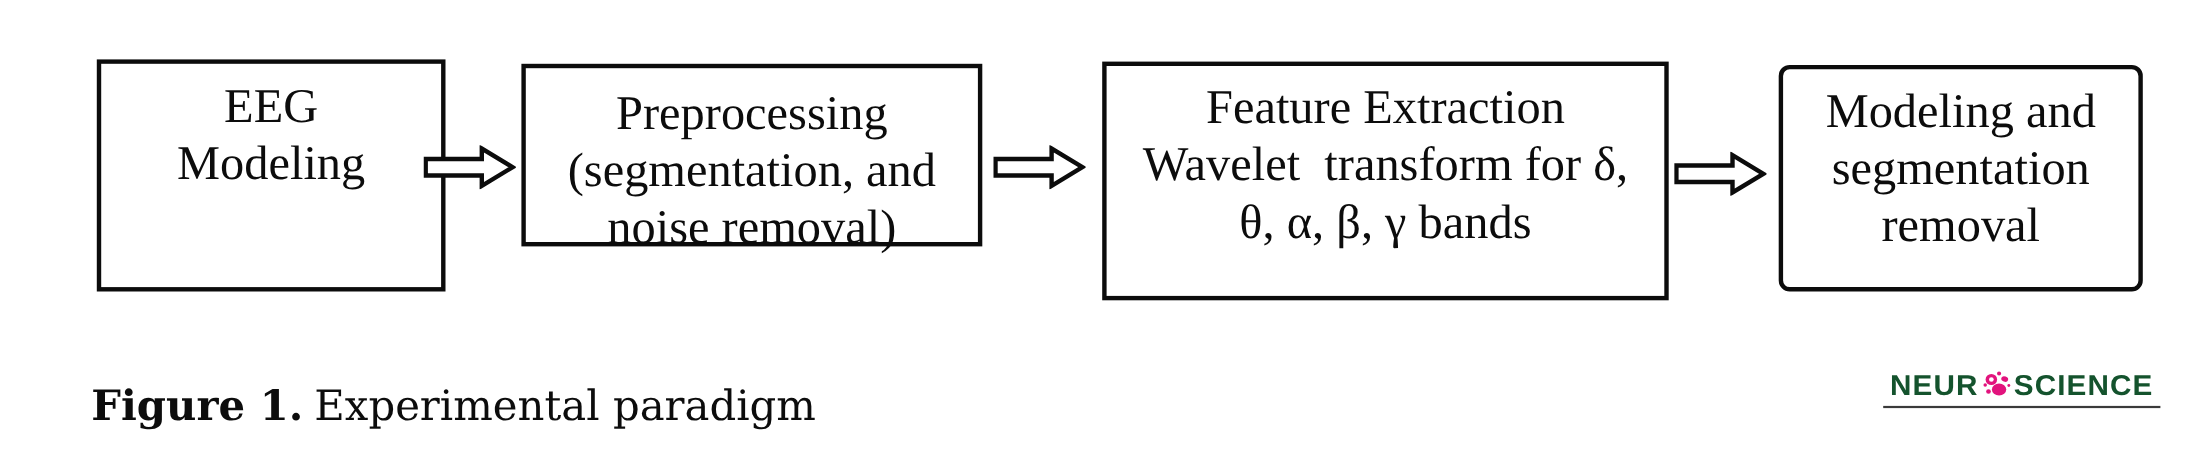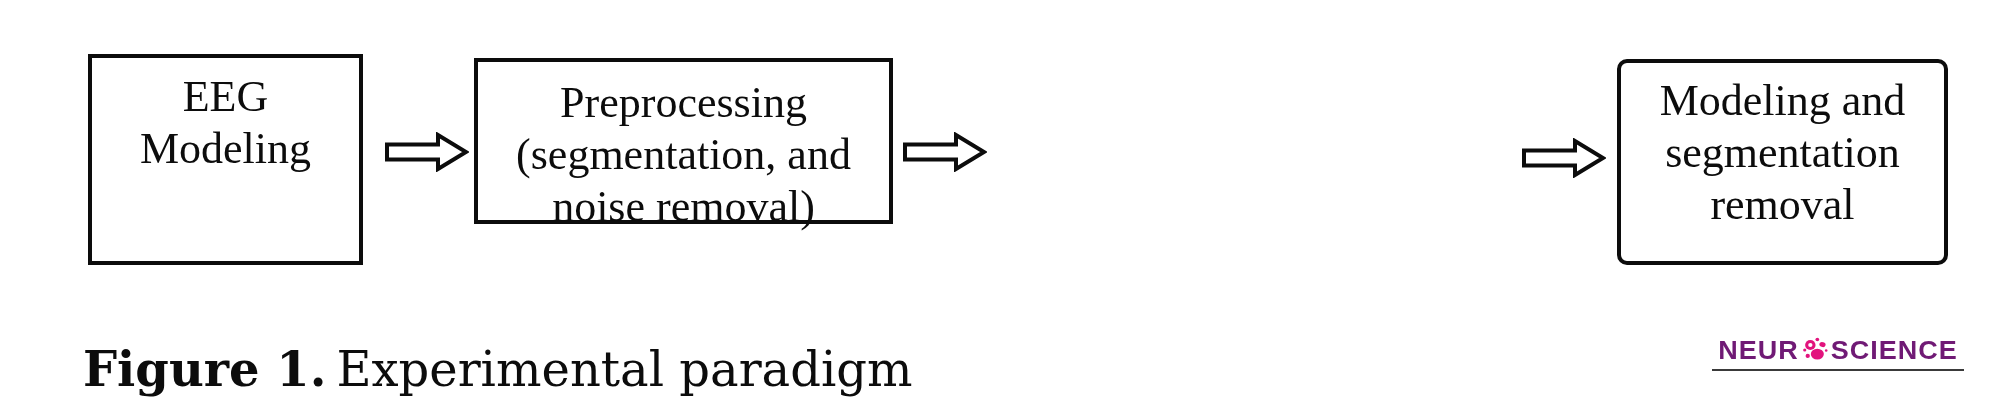--- a/index.html
+++ b/index.html
@@ -17,48 +17,48 @@
     border:4px solid #0c0c0c;
     background:#ffffff;
     text-align:center;
     color:#0c0c0c;
   }
   .box .line{
     font-size:44px;
     line-height:52px;
     white-space:pre-wrap; 
   }
-  .box1{left:88px;  top:54px; width:275px; height:211px; padding-top:13px;}
+  .box1{left:88px;  top:54px; width:317px; height:211px; padding-top:13px;}
   .box2{left:474px; top:58px; width:419px; height:166px; padding-top:15px;}
   .box3{left:1002px;top:56px; width:515px; height:217px; padding-top:12px;}
   .box4{left:1617px;top:59px; width:331px; height:206px; padding-top:12px;border-radius:10px;}
   
   .arrow{position:absolute;width:84px;height:40px;}
   .arrow1{left:385px; top:132px;}
   .arrow2{left:903px; top:132px;}
   .arrow3{left:1522px;top:138px;}
   
   .caption{
     position:absolute;
     left:83px;top:347px;
     font-family:"DejaVu Serif", serif;
-    font-size:48px;line-height:44px;
+    font-size:38px;line-height:44px;
     color:#0c0c0c;
     white-space:nowrap;
   }
   .caption .cap-label{font-weight:bold;}
   .caption .cap-text{margin-left:10px;}
   
   .logo{position:absolute;left:1712px;top:336px;width:252px;}
   .logo-row{
     display:flex;align-items:center;justify-content:center;
     gap:1px;height:28px;
     font-family:"Liberation Sans", sans-serif;
     font-weight:700;font-size:27px;letter-spacing:1px;
-    color:#701a75;
+    color:#14532d;
     transform:scaleY(0.97);
   }
   .logo-icon{width:28px;height:28px;flex:0 0 auto;margin:0 1px;}
   .logo-underline{width:100%;height:2px;background:#3a3a3a;margin-top:5px;}
 </style>
 </head>
 <body>
 
 <div class="canvas">
 
@@ -74,20 +74,25 @@
   <div class="box box2">
     <div class="line">Preprocessing</div>
     <div class="line">(segmentation, and</div>
     <div class="line">noise removal)</div>
   </div>
 
   <svg class="arrow arrow2" viewBox="0 0 84 40">
     <path d="M2,12.5 L53,12.5 L53,3 L81,20 L53,37 L53,27.5 L2,27.5 Z" fill="#ffffff" stroke="#0c0c0c" stroke-width="4" stroke-linejoin="miter"></path>
   </svg>
 
+  <div class="box box3">
+    <div class="line">Feature Extraction</div>
+    <div class="line">Wavelet  transform for δ,</div>
+    <div class="line">θ, α, β, γ bands</div>
+  </div>
 
   <svg class="arrow arrow3" viewBox="0 0 84 40">
     <path d="M2,12.5 L53,12.5 L53,3 L81,20 L53,37 L53,27.5 L2,27.5 Z" fill="#ffffff" stroke="#0c0c0c" stroke-width="4" stroke-linejoin="miter"></path>
   </svg>
 
   <div class="box box4">
     <div class="line">Modeling and</div>
     <div class="line">segmentation</div>
     <div class="line">removal</div>
   </div>

